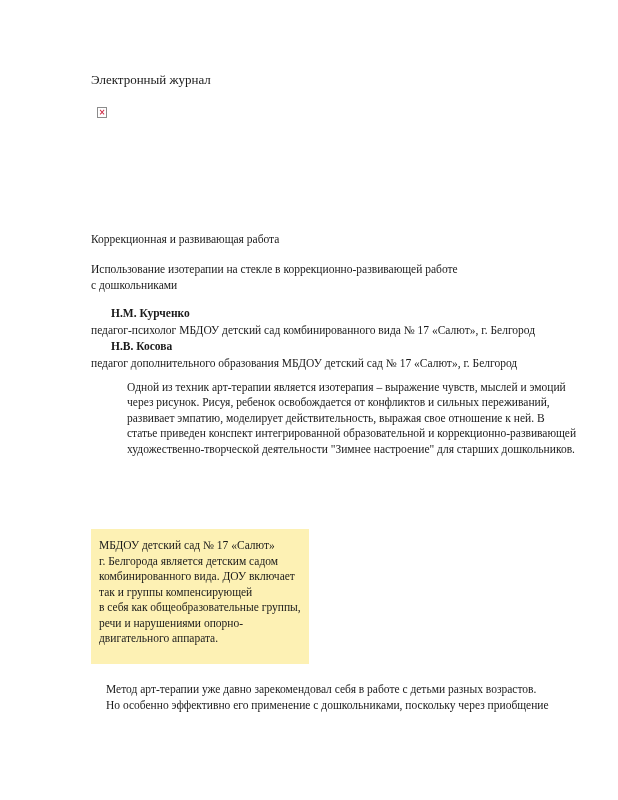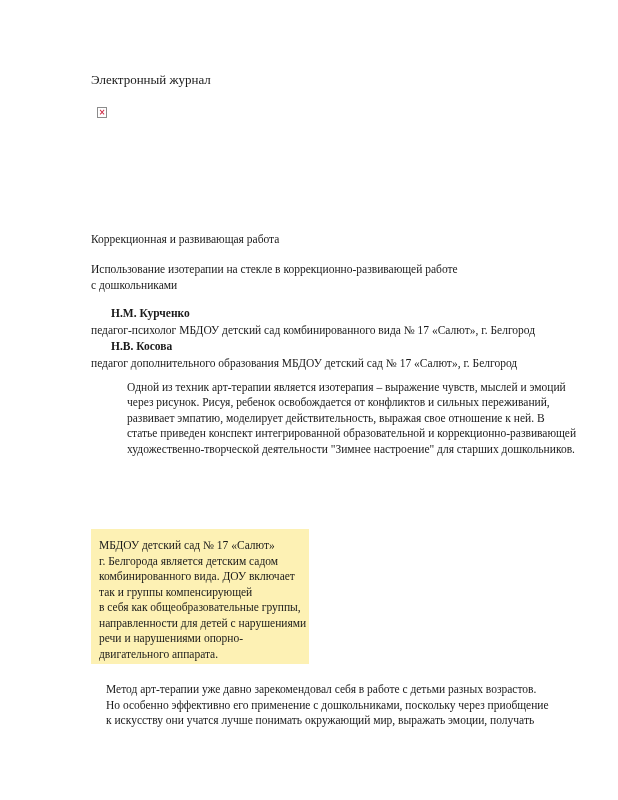--- a/index.html
+++ b/index.html
@@ -124,22 +124,20 @@
   <span class="line">статье приведен конспект интегрированной образовательной и коррекционно-развивающей</span>
   <span class="line">художественно-творческой деятельности "Зимнее настроение" для старших дошкольников.</span>
 </div>
 
 <div class="info-box">
   <span class="line">МБДОУ детский сад № 17 «Салют»</span>
   <span class="line">г. Белгорода является детским садом</span>
   <span class="line">комбинированного вида. ДОУ включает</span>
   <span class="line">так и группы компенсирующей</span>
   <span class="line">в себя как общеобразовательные группы,</span>
-  <span class="line">направленности для детей с нарушениями</span>
   <span class="line">речи и нарушениями опорно-</span>
   <span class="line">двигательного аппарата.</span>
 </div>
 
 <div class="body-text">
   <span class="line">Метод арт-терапии уже давно зарекомендовал себя в работе с детьми разных возрастов.</span>
   <span class="line">Но особенно эффективно его применение с дошкольниками, поскольку через приобщение</span>
-  <span class="line">к искусству они учатся лучше понимать окружающий мир, выражать эмоции, получать</span>
 </div>
 
 </body></html>

